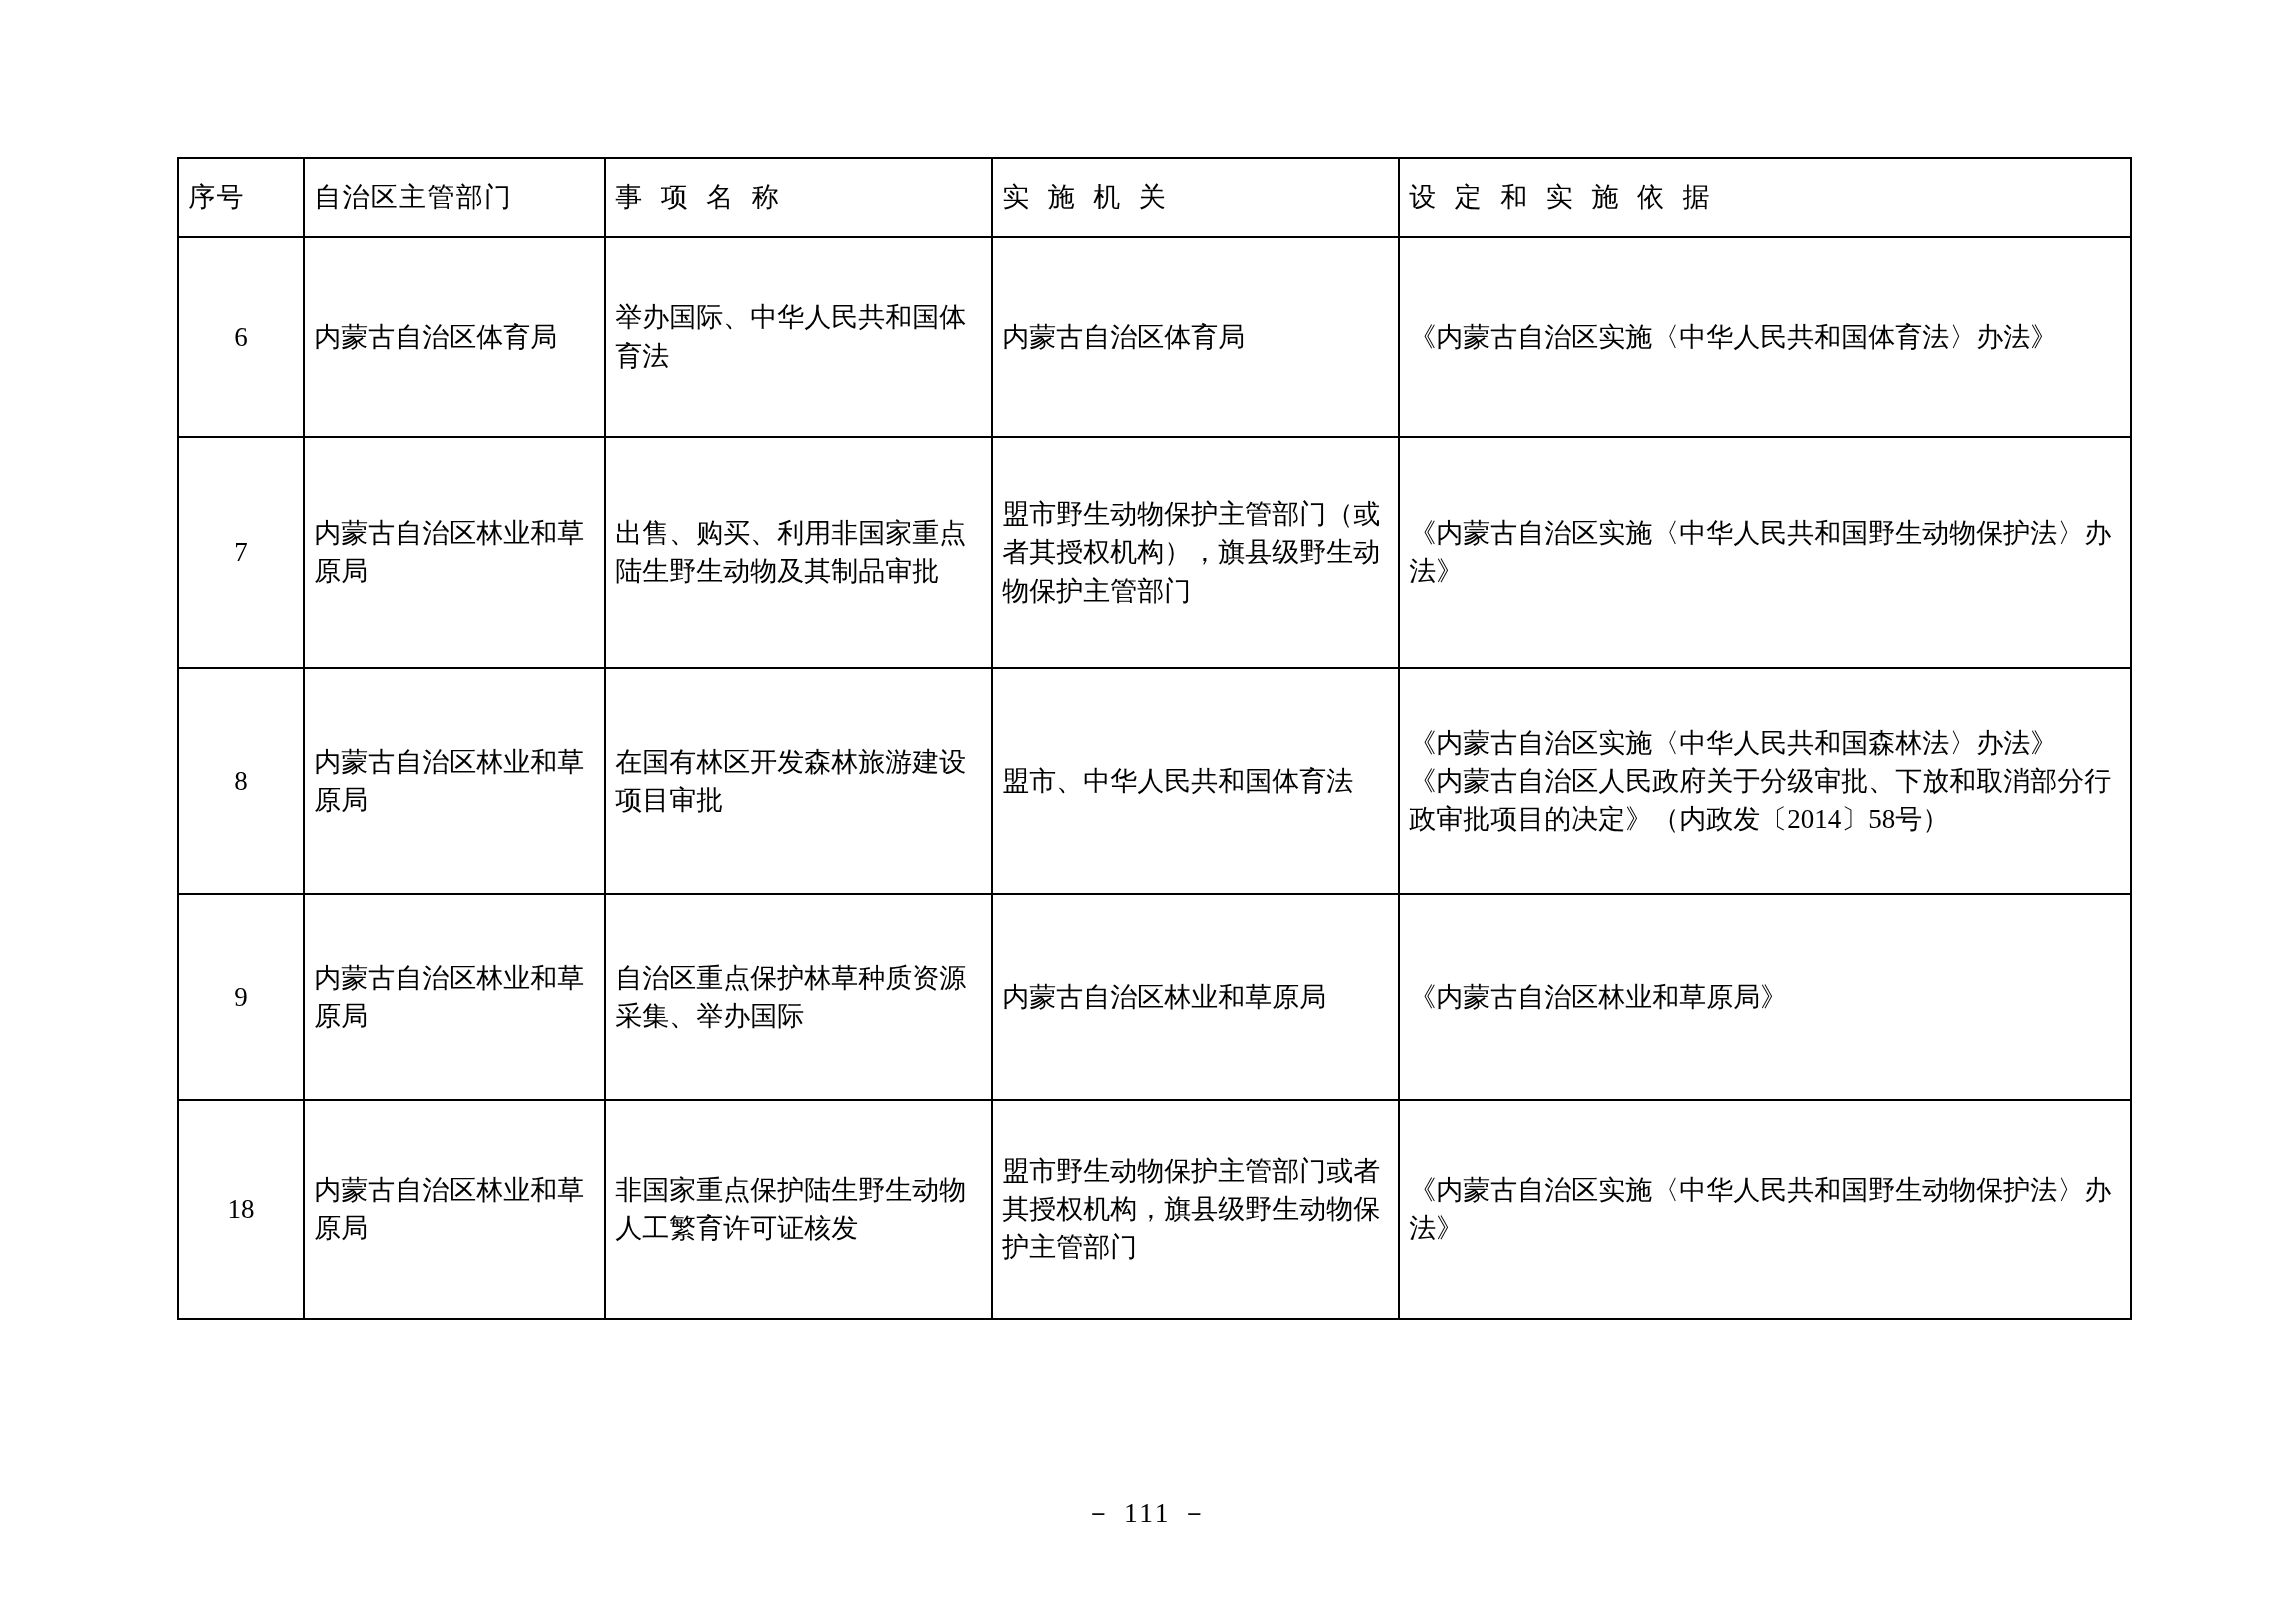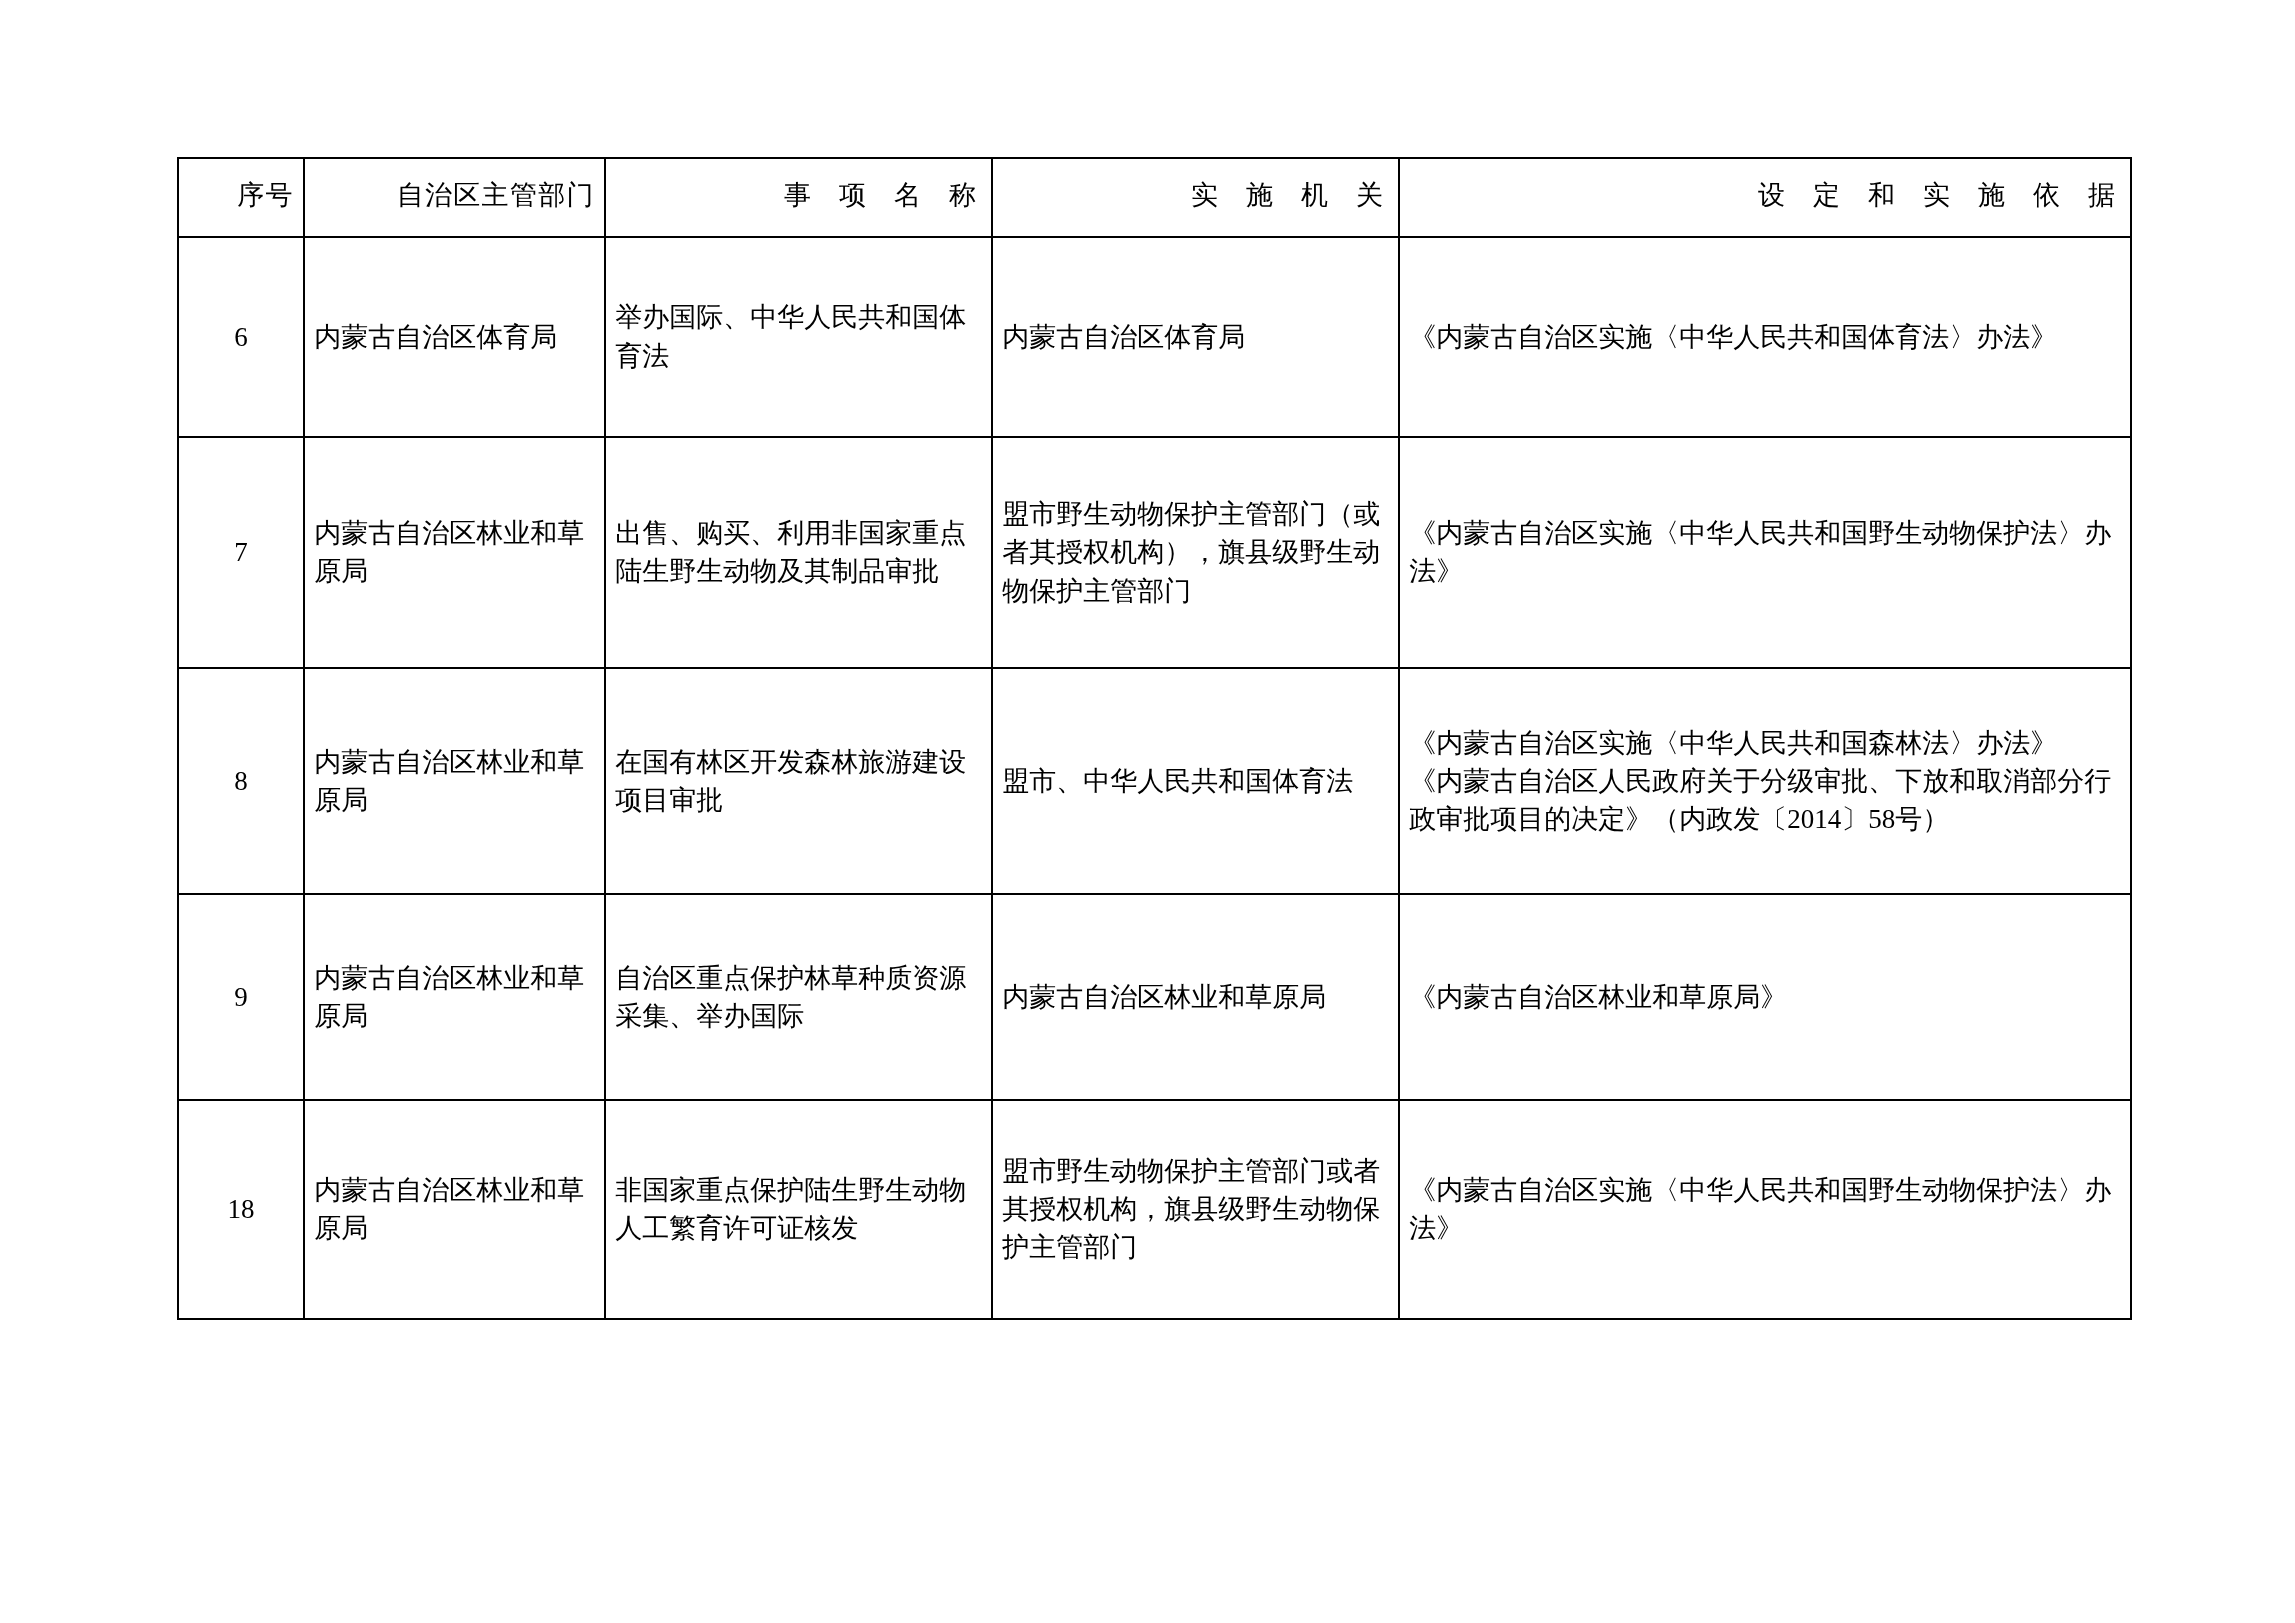--- a/index.html
+++ b/index.html
@@ -34,25 +34,24 @@
     font-size: 27px;
     line-height: 1.42;
   }
   col.c-seq    { width: 126px; }
   col.c-dept   { width: 301px; }
   col.c-item   { width: 387px; }
   col.c-agency { width: 407px; }
   col.c-basis  { width: 732px; }
 
   thead td {
-    text-align: right;
+    text-align: left;
     height: 69px;
     padding-top: 2.6px;
     padding-bottom: 2.6px;
-    font-family: Liberation Mono, monospace;
   }
   .hdr-spaced { letter-spacing: 5.9px; margin-left: 22px; }
   .hdr-tight { letter-spacing: 1.3px; }
 
   td.seq {
     text-align: center;
     font-family: "Liberation Serif", "DejaVu Serif", serif;
   }
   td.cell-text {
     text-align: left;
@@ -128,14 +127,15 @@
       <tr class="r10">
         <td class="seq">18</td>
         <td class="cell-text">内蒙古自治区林业和草原局</td>
         <td class="cell-text">非国家重点保护陆生野生动物人工繁育许可证核发</td>
         <td class="cell-text">盟市野生动物保护主管部门或者其授权机构，旗县级野生动物保护主管部门</td>
         <td class="cell-text">《内蒙古自治区实施〈中华人民共和国野生动物保护法〉办法》</td>
       </tr>
     </tbody>
   </table>
 
+  <div class="footer">－ 111 －</div>
 </div>
 
 
 </body></html>

